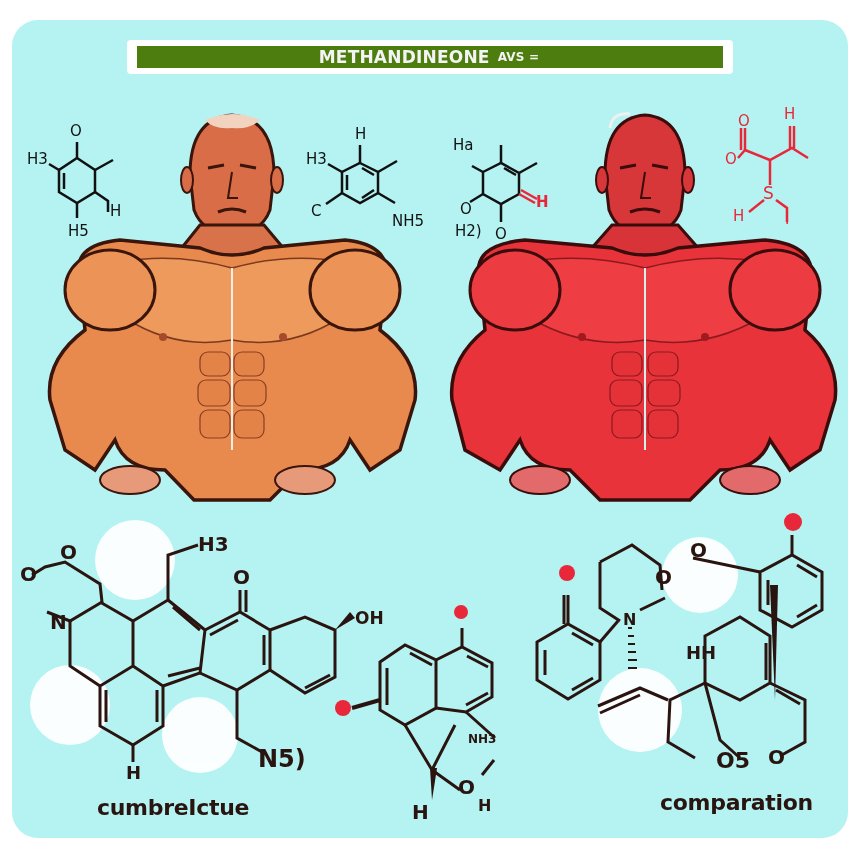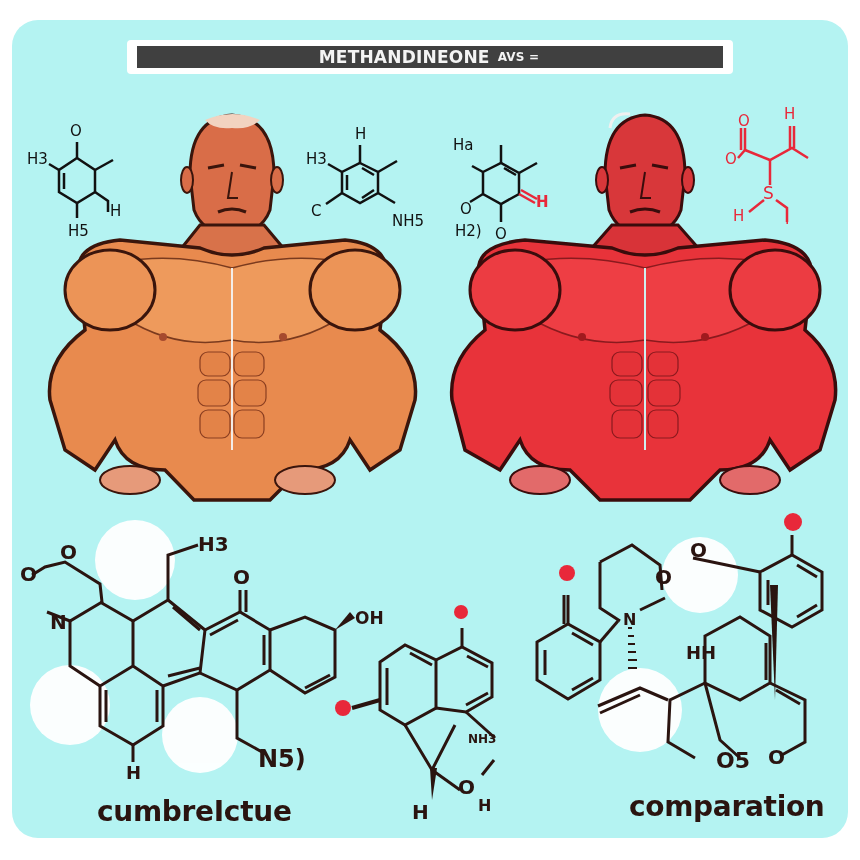--- a/index.html
+++ b/index.html
@@ -1,25 +1,25 @@
 <!DOCTYPE html>
 <html><head>
   <meta charset="utf-8">
   <style>
     html, body { margin: 0; padding: 0; background: #ffffff; }
     body { width: 860px; height: 860px; position: relative; overflow: hidden; font-family: "Liberation Sans", sans-serif; }
     .panel { position: absolute; left: 12px; top: 20px; width: 836px; height: 818px; background: #b4f3f2; border-radius: 26px; overflow: hidden; }
     .title-bar { position: absolute; left: 127px; top: 40px; width: 606px; height: 34px; background: #ffffff; border-radius: 4px; }
-    .title-inner { position: absolute; left: 10px; top: 6px; right: 10px; bottom: 6px; background: #404040; display: flex; align-items: center; justify-content: center; gap: 6px; }
+    .title-inner { position: absolute; left: 10px; top: 6px; right: 10px; bottom: 6px; background: #4d7c0f; display: flex; align-items: center; justify-content: center; gap: 6px; }
     .title-inner span { color: #f4f4f4; font-family: "DejaVu Sans", sans-serif; font-weight: bold; letter-spacing: 0.2px; }
     .t-main { font-size: 17px; }
     .t-small { font-size: 12px; margin: 0 2px; }
     svg.layer { position: absolute; left: 0; top: 0; width: 860px; height: 860px; }
     .lbl { position: absolute; font-family: "DejaVu Sans", sans-serif; font-weight: bold; color: #2a1410; }
-    .caption { position: absolute; font-family: "DejaVu Sans", sans-serif; font-weight: bold; font-size: 28px; color: #2a1410; letter-spacing: -0.3px; }
+    .caption { position: absolute; font-family: "DejaVu Sans", sans-serif; font-weight: bold; font-size: 22px; color: #2a1410; letter-spacing: -0.3px; }
     .chem { position: absolute; font-family: "DejaVu Sans", sans-serif; font-size: 15px; color: #111; }
     .red { color: #e8283a; }
   </style>
 </head>
 <body>
 
 <div class="panel"></div>
 
 <div class="title-bar">
   <div class="title-inner">
@@ -247,13 +247,13 @@
 <div class="lbl" style="left:458px;top:775px;font-size:20px;">O</div>
 <div class="lbl" style="left:478px;top:796px;font-size:16px;">H</div>
 <div class="lbl" style="left:412px;top:800px;font-size:20px;">H</div>
 
 <div class="lbl" style="left:623px;top:610px;font-size:16px;">N</div>
 <div class="lbl" style="left:655px;top:565px;font-size:20px;">O</div>
 <div class="lbl" style="left:690px;top:538px;font-size:20px;">O</div>
 <div class="lbl" style="left:686px;top:642px;font-size:18px;">HH</div>
 <div class="lbl" style="left:716px;top:748px;font-size:22px;">O5</div>
 <div class="lbl" style="left:768px;top:745px;font-size:20px;">O</div>
-<div class="caption" style="left:629px;top:790px;text-align:center;">comparation</div>
+<div class="caption" style="left:660px;top:790px;text-align:center;">comparation</div>
 
 </body></html>

